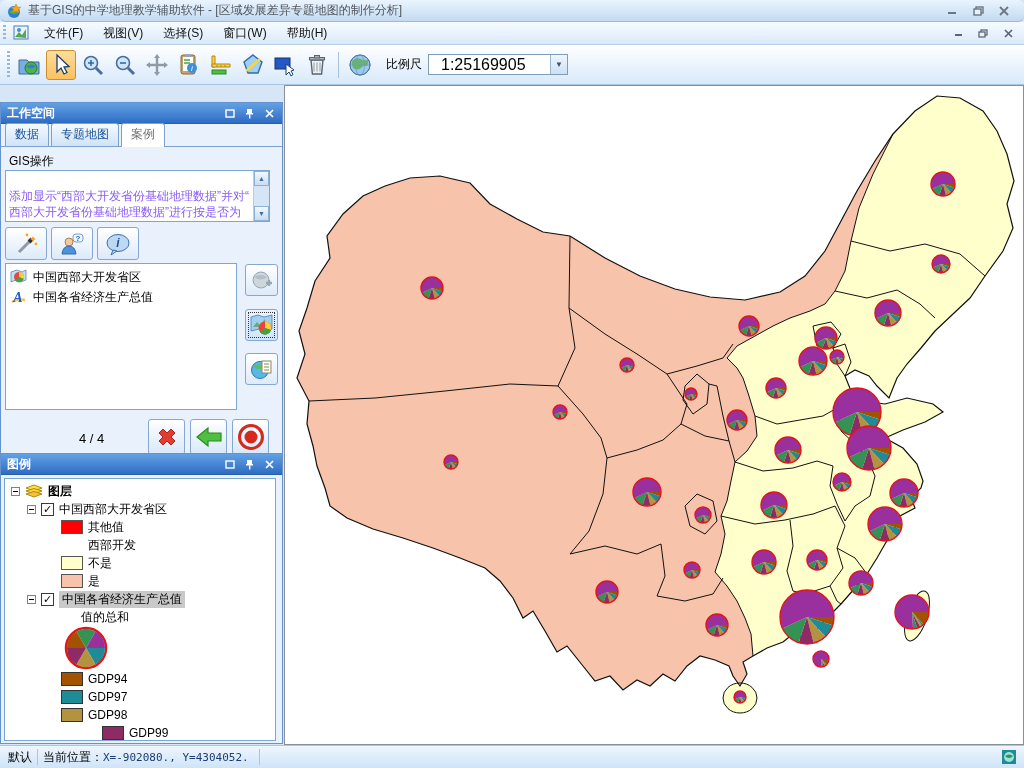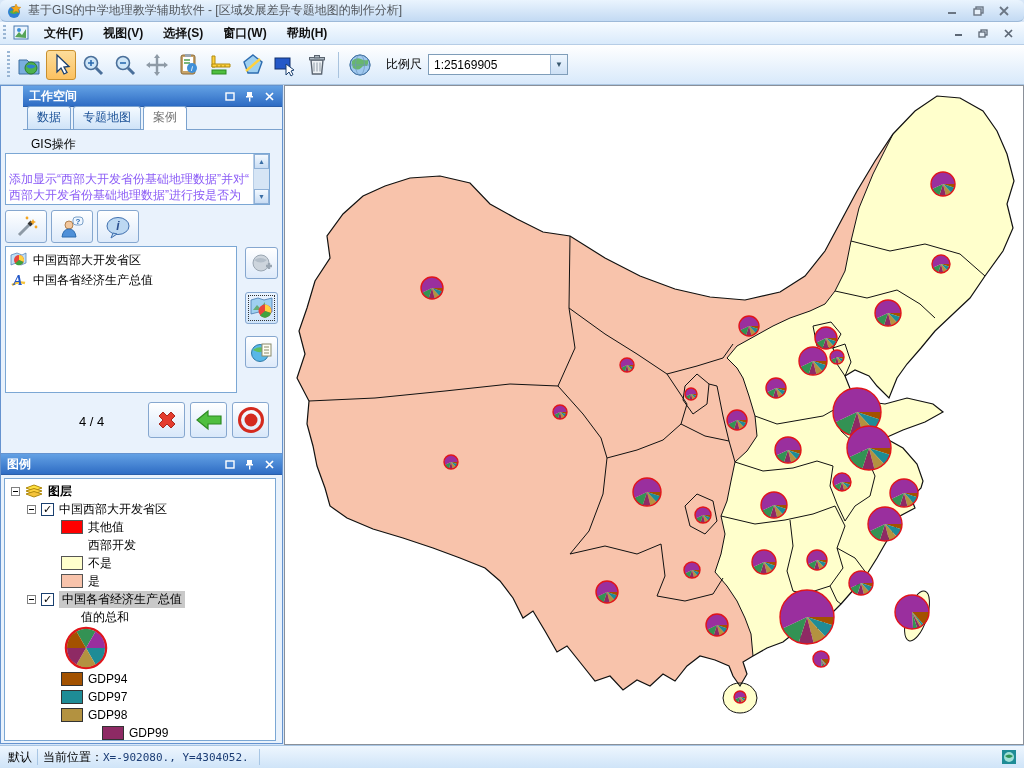--- a/index.html
+++ b/index.html
@@ -10,44 +10,44 @@
   
   .titlebar { position:absolute; left:0; top:0; width:1024px; height:22px;
     background:linear-gradient(#eaf4fe,#c3daf3); border-bottom:1px solid #9db9d8;
     display:flex; align-items:center; padding:0 6px; color:#4a4f55;border-radius:6px; }
   .titlebar .title { margin-left:6px; font-size:12px; color:#51565c; white-space:nowrap; }
   .winbtns { margin-left:auto; display:flex; gap:10px; align-items:center; padding-right:6px; }
   .winbtn  { width:16px; height:14px; display:flex; align-items:center; justify-content:center; cursor:default; }
 
   .menubar { position:absolute; left:0; top:22px; width:1024px; height:23px;
     background:linear-gradient(#f7fbff,#d9eafb); border-bottom:1px solid #b6cde6;
-    display:flex; align-items:center;font-weight:bold; }
+    display:flex; align-items:center; }
   .grip { width:5px; height:70%; margin:0 3px;
     background:repeating-linear-gradient(#9ab6d4 0 2px, transparent 2px 4px); width:3px; }
   .menubar .menuitem { padding:3px 10px; color:#111; }
   .mdi-btns { margin-left:auto; display:flex; gap:9px; padding-right:8px; }
 
   .toolbar { position:absolute; left:0; top:45px; width:1024px; height:40px;
     background:linear-gradient(#ffffff,#d8e9fb); border-bottom:1px solid #aac6e2;
     display:flex; align-items:center; padding-left:4px; }
   .toolbtn { width:30px; height:30px; margin:0 1px; border:1px solid transparent; border-radius:3px;
     display:flex; align-items:center; justify-content:center; }
   .toolbtn.active { background:linear-gradient(#fddd9b,#fcc160); border:1px solid #c88f2e; }
   .toolsep { width:1px; height:26px; background:#a9c3de; margin:0 5px; }
   .scale-label { margin:0 6px 0 10px; color:#000; }
   .combo { width:140px; height:21px; background:#fff; border:1px solid #7f9db9;
     display:flex; align-items:center; }
-  .combo .val { flex:1; padding-left:5px; font-size:12px; color:#000; }
+  .combo .val { flex:1; padding-left:12px; font-size:16px; color:#000; }
   .combo .drop { width:17px; height:100%; background:linear-gradient(#eef6fe,#cde0f5);
     border-left:1px solid #9ab6d4; display:flex; align-items:center; justify-content:center;
     color:#39586f; font-size:8px; }
 
   
   .panel { position:absolute; background:#e9f2fc; border:1px solid #6593cf; }
-  #workspace { left:0; top:85px; width:283px; height:424px;padding-left:22px; }
+  #workspace { left:0; top:102px; width:283px; height:424px; }
   #legend    { left:0; top:453px; width:283px; height:291px; }
   .panel-header { height:21px; background:linear-gradient(#63a1e4,#2e6cc4);
     color:#fff; font-weight:bold; display:flex; align-items:center; padding:0 6px;
     border-bottom:1px solid #2a5ea8; }
   .panel-hbtns { margin-left:auto; display:flex; gap:7px; }
   .phbtn { width:13px; height:13px; display:flex; align-items:center; justify-content:center; }
 
   .tabs { display:flex; align-items:flex-end; height:21px; padding-left:4px; margin-top:2px;
     border-bottom:1px solid #7ba2ce; }
   .tab { padding:2px 9px 3px; margin-right:2px; border:1px solid #7ba2ce; border-bottom:none;

